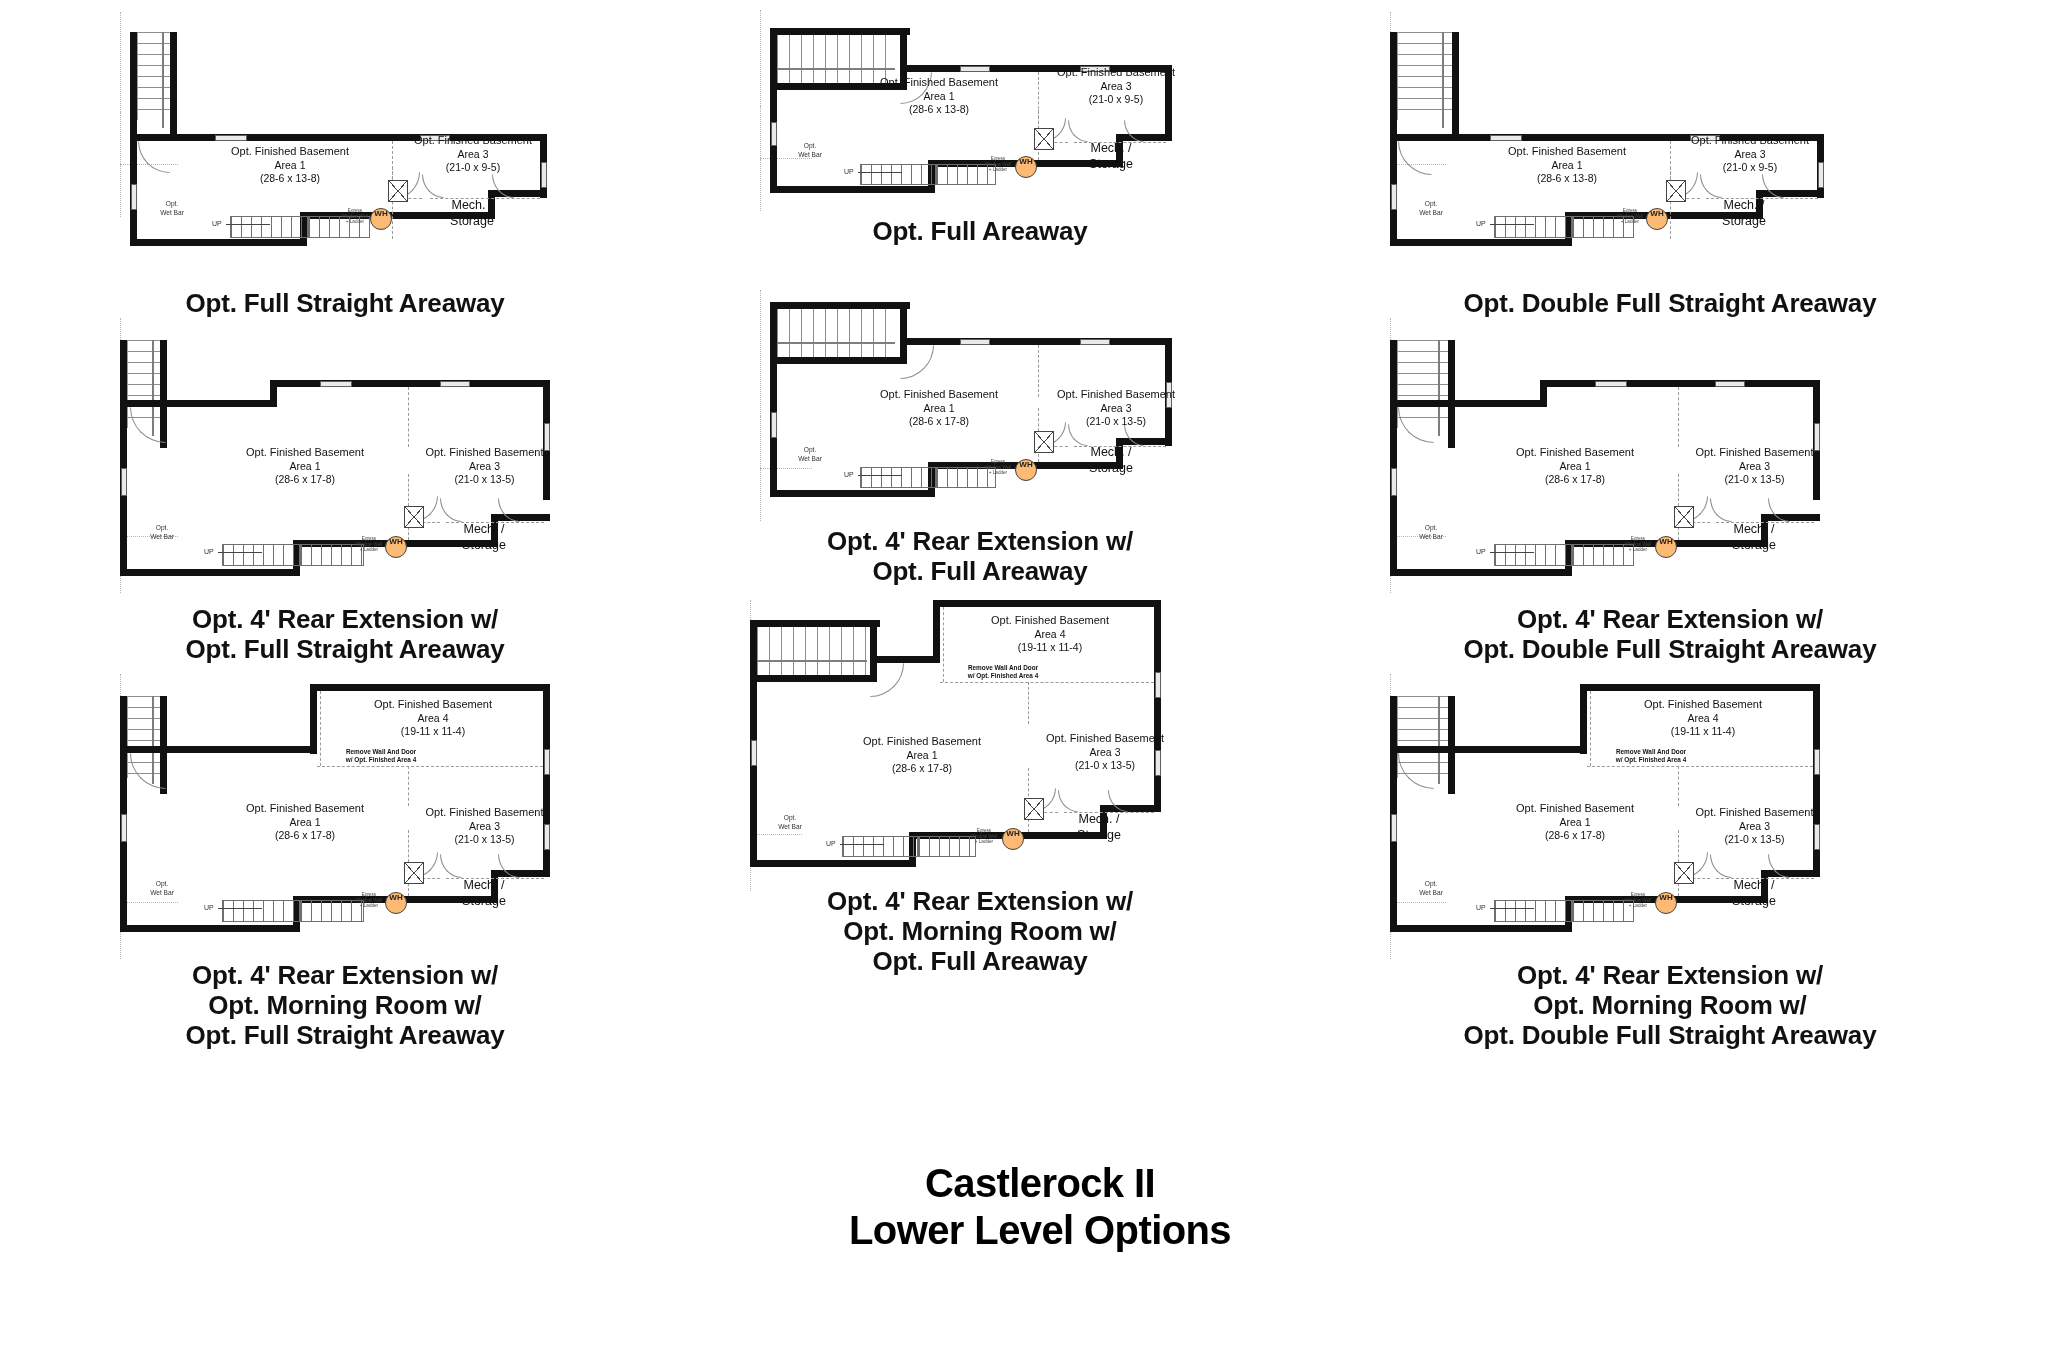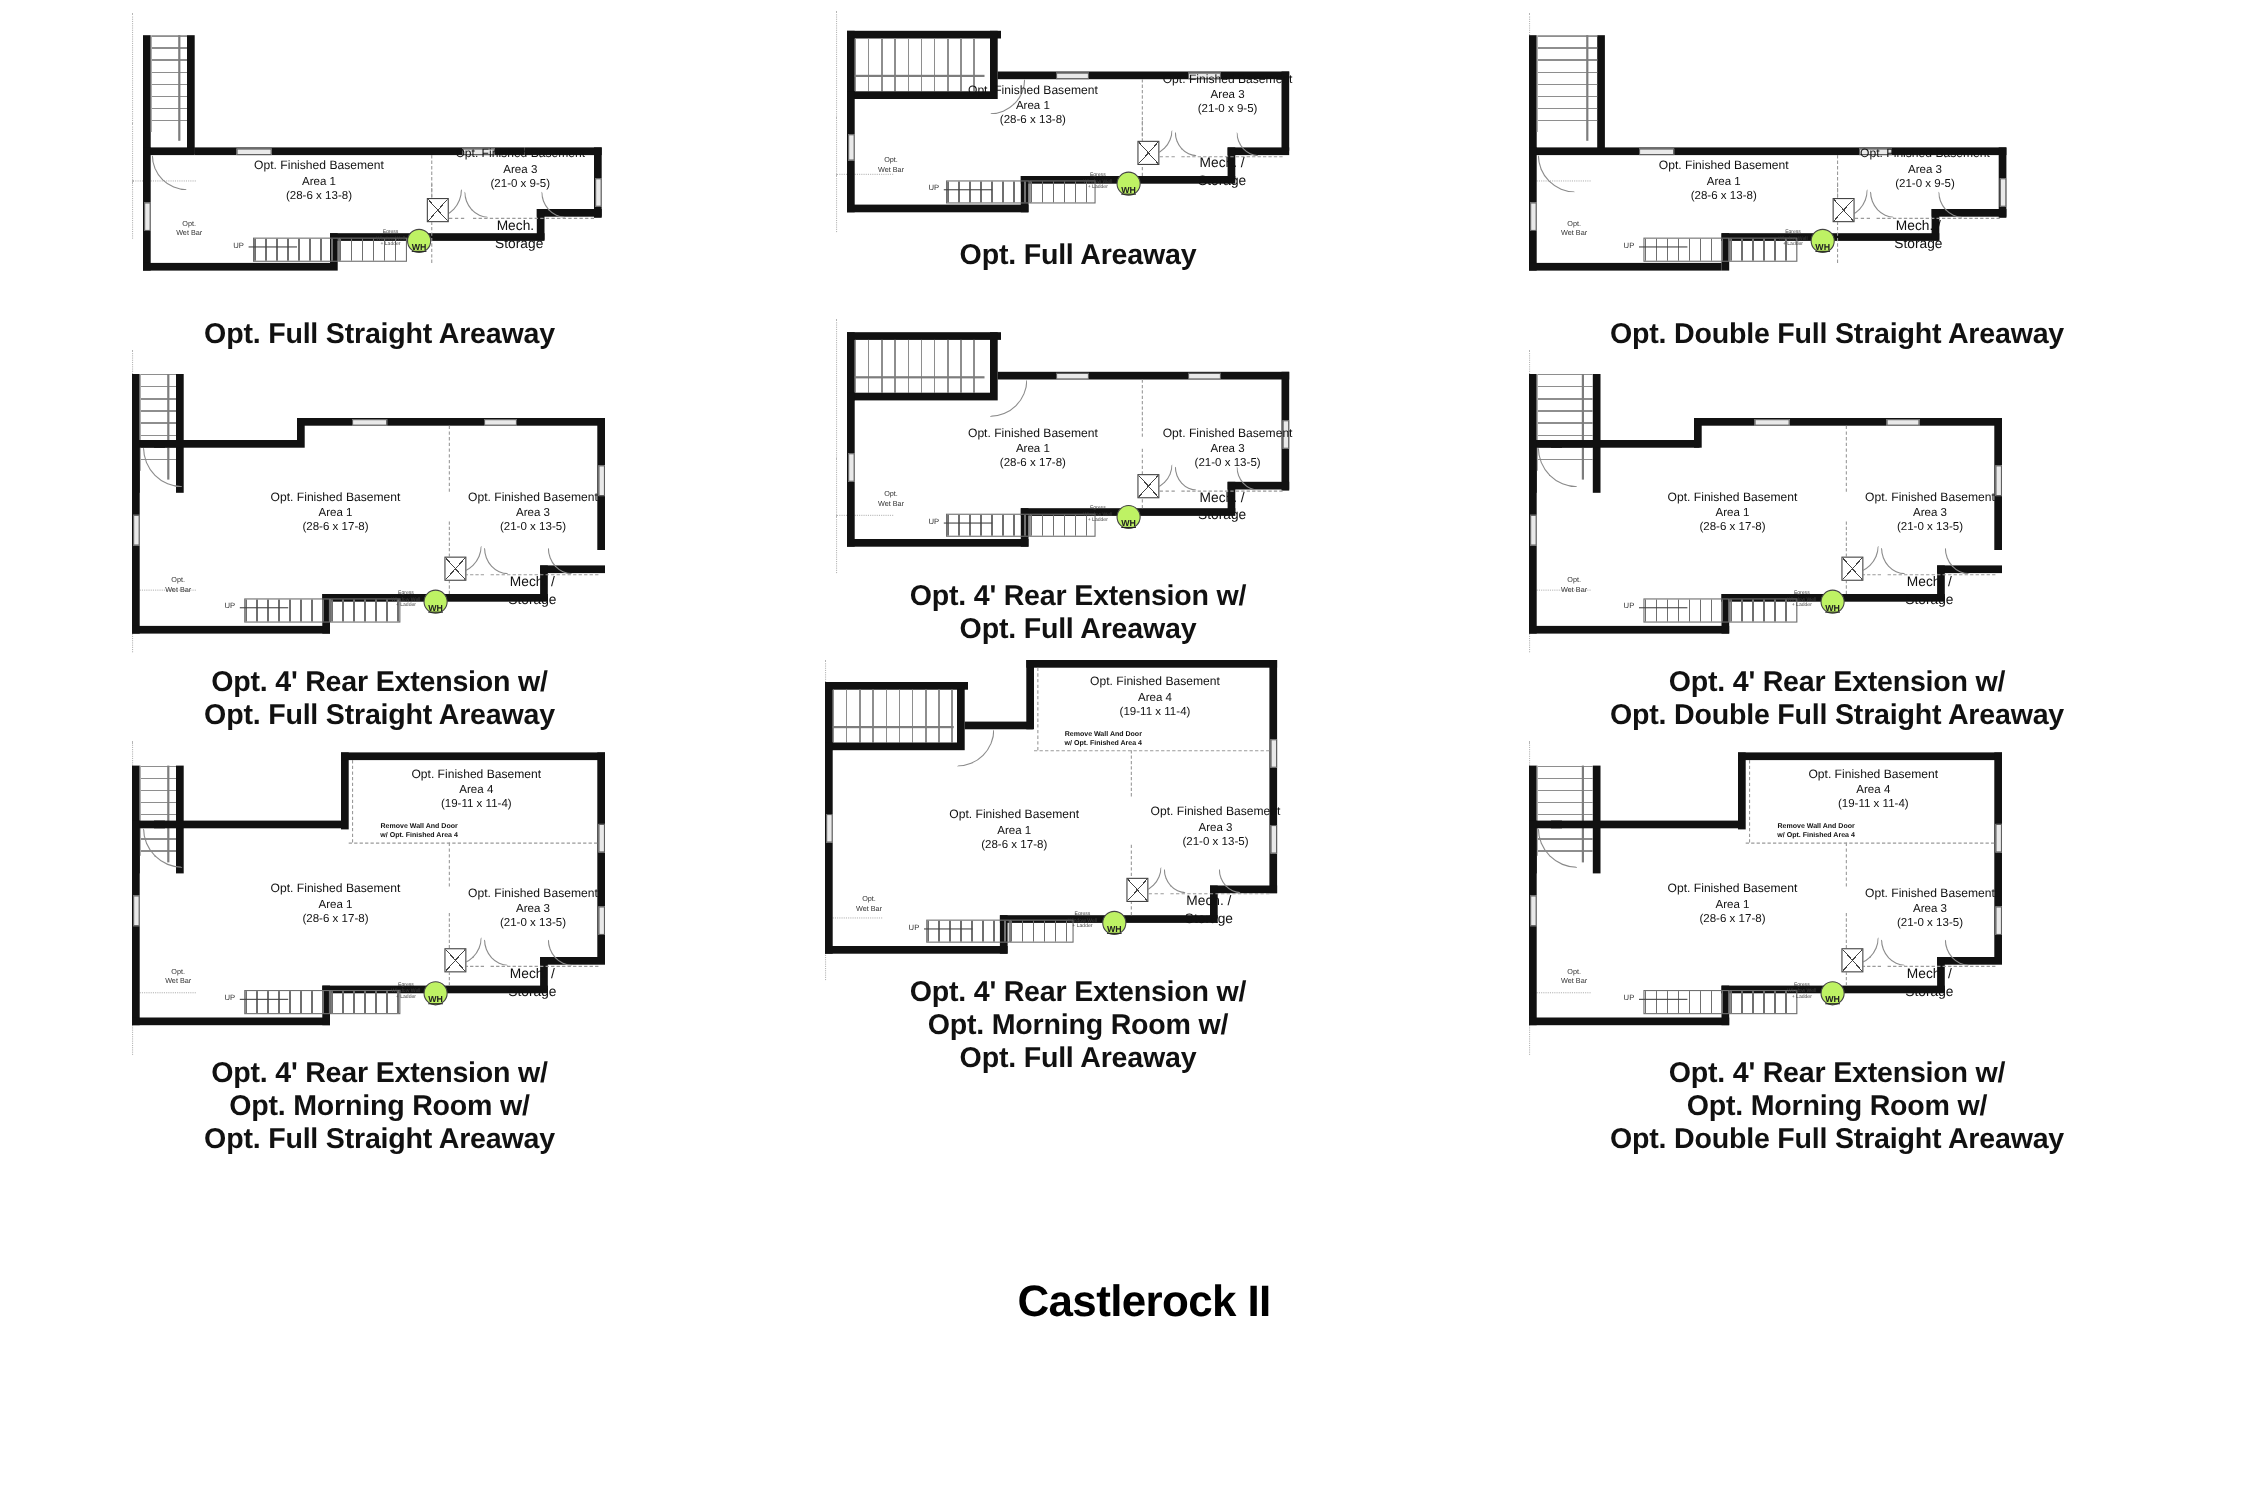--- a/index.html
+++ b/index.html
@@ -82,22 +82,22 @@
     position:absolute;
     border:1.3px solid #8a8a8a;
     border-top-color:transparent;
     border-left-color:transparent;
     border-radius:0 0 100% 0;
   }
 
   
   .wh {
     position:absolute; width:22px; height:22px; border-radius:50%;
-    border:1.3px solid #444; display:flex; align-items:flex-end; justify-content:center;
-    font-size:8px; font-weight:700; color:#222; background:#bef264;text-decoration:underline;
+    border:1.3px solid #444; display:flex; align-items:flex-start; justify-content:center;
+    font-size:8px; font-weight:700; color:#222; background:#fdba74;
   }
   
   .furn {
     position:absolute; width:20px; height:22px; border:1.3px solid #444; background:#fff;
   }
   .furn::before, .furn::after {
     content:""; position:absolute; left:0; top:0; width:100%; height:100%;
   }
   .furn::before { background:linear-gradient(to top right, transparent 48.4%, #444 48.4%, #444 51.6%, transparent 51.6%); }
   .furn::after  { background:linear-gradient(to bottom right, transparent 48.4%, #444 48.4%, #444 51.6%, transparent 51.6%); }
@@ -803,16 +803,17 @@
       <div class="caption" style="width:560px;">
         <span>Opt. 4' Rear Extension w/</span>
         <span>Opt. Morning Room w/</span>
         <span>Opt. Double Full Straight Areaway</span>
       </div>
     </div>
   </div>
 
   <div class="main-title">
     <span>Castlerock II</span>
+    <span>Lower Level Options</span>
   </div>
 
 
 </div>
 
 </body></html>

